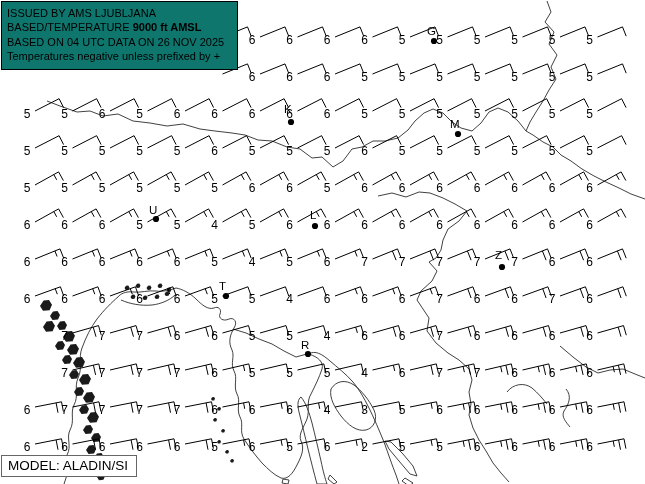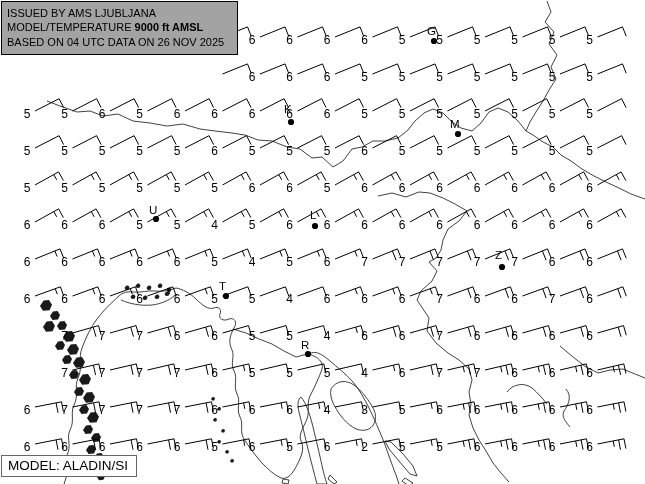--- a/index.html
+++ b/index.html
@@ -8,21 +8,21 @@
     font-family:"Liberation Sans", sans-serif;overflow:hidden;
   }
   #map-svg{position:absolute;left:0;top:0;z-index:1;}
   .geo{stroke:#2b2b2b;stroke-width:0.9;fill:none;}
   .marsh{fill:#1a1a1a;stroke:none;}
   .barb{stroke:#000;stroke-width:1;fill:none;}
   .tval{font-size:12px;fill:#000;font-family:"Liberation Sans",sans-serif;}
   .cletter{font-size:11.5px;fill:#000;font-family:"Liberation Sans",sans-serif;}
   .cdot{fill:#000;}
   .info-box{
-    position:absolute;left:1px;top:1px;z-index:3;background:#a3a3a3;
+    position:absolute;left:1px;top:1px;z-index:3;background:#0f766e;
     border:1px solid #000;padding:4px 6px 5px 5px;width:224px;
     font-size:11px;line-height:14.4px;color:#000;
   }
   .info-box .b{font-weight:bold;}
   .model-box{
     position:absolute;left:1px;top:455px;z-index:3;background:#fff;
     border:1px solid #666;padding:2px 8px 3px 6px;font-size:13.5px;color:#000;
   }
 </style>
 </head>
@@ -853,19 +853,20 @@
         </g>
         <g>
           <text x="301" y="349" class="cletter">R</text>
           <circle cx="308" cy="354" r="3.1" class="cdot"></circle>
         </g>
       </g>
   </svg>
 
   <div class="info-box">
     <div>ISSUED BY AMS LJUBLJANA</div>
-    <div><span>MODEL/TEMPERATURE </span><span class="b">9000 ft AMSL</span></div>
+    <div><span>BASED/TEMPERATURE </span><span class="b">9000 ft AMSL</span></div>
     <div>BASED ON 04 UTC DATA ON 26 NOV 2025</div>
+    <div>Temperatures negative unless prefixed by +</div>
   </div>
 
   <div class="model-box">MODEL: ALADIN/SI</div>
 
 </div>
 
 </body></html>

